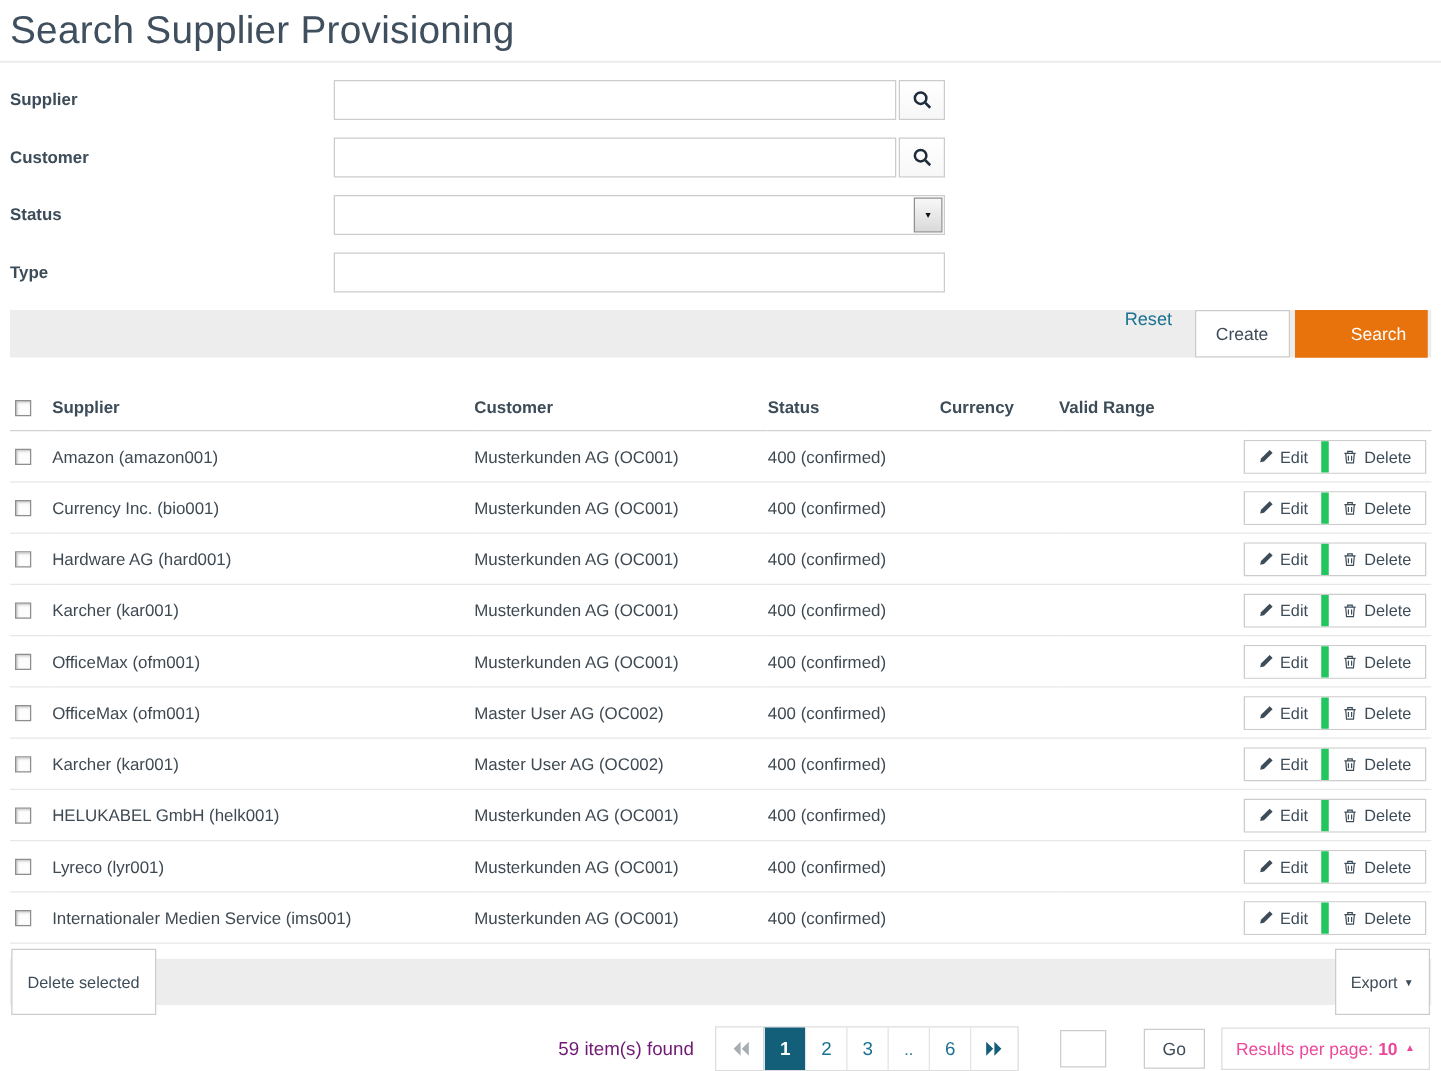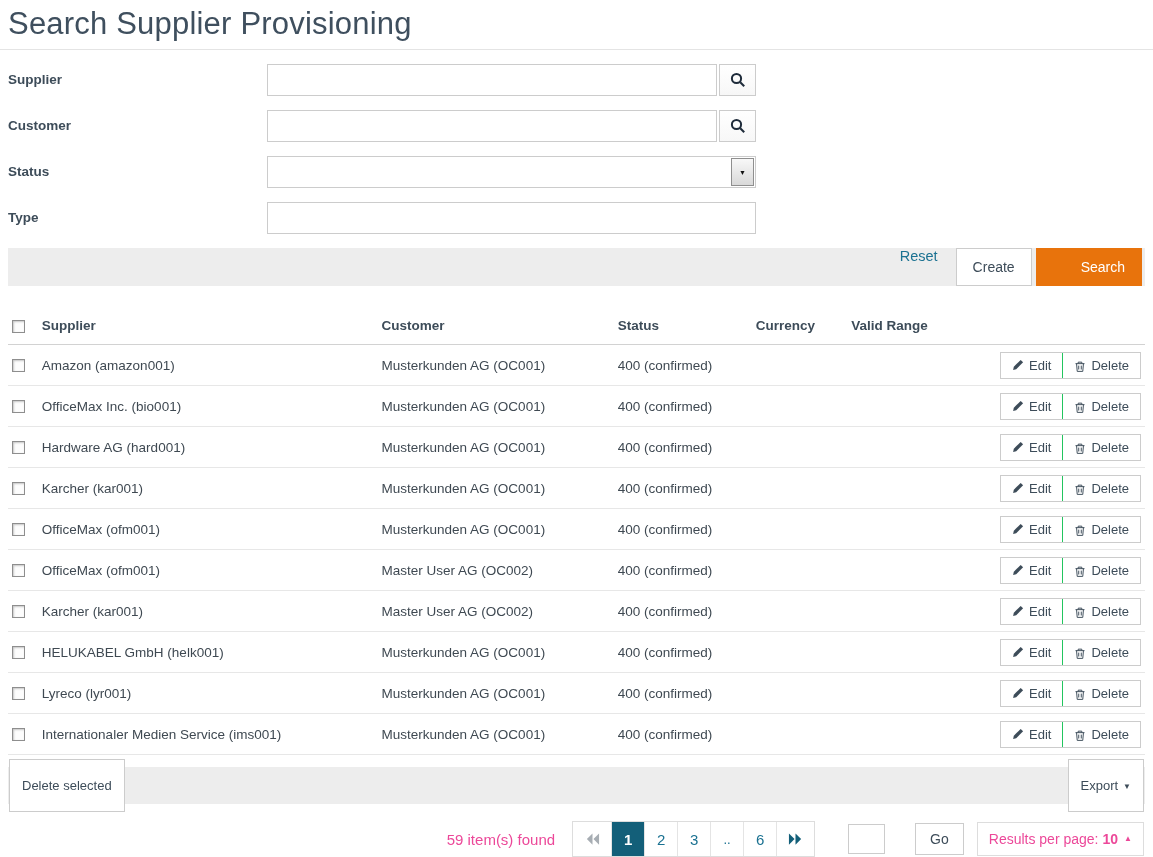--- a/index.html
+++ b/index.html
@@ -86,36 +86,36 @@
     appearance: none; -webkit-appearance: none;
     width: 13px; height: 13px; border: 1px solid #8e8e8e; background: #fdfdfd;
     box-shadow: inset 1px 1px 2px rgba(0,0,0,.22); cursor: pointer; vertical-align: middle;
   }
 
   .btn-group { display: inline-flex; border: 1px solid #ccc; background: #fff; }
   .btn-group .row-btn {
     font: inherit; font-size: 13px; color: #3d4c59; background: #fff; border: none;
     padding: 5px 11px; cursor: pointer; display: inline-flex; align-items: center; gap: 5px;
   }
-  .btn-group .row-btn + .row-btn { border-left: 1px solid #22c55e; align-items: flex-end; }
+  .btn-group .row-btn + .row-btn { border-left: 6px solid #22c55e; }
 
   
   .bottom-bar {
     background: #ededed; height: 37px; margin-top: 12px;
     display: flex; align-items: center; justify-content: space-between; padding: 0 1px;
   }
   .btn-small { padding: 18px 12px; font-size: 13px; }
   .caret { font-size: 8px; margin-left: 5px; position: relative; top: -1px; }
 
   
   .pagination-row {
     margin-top: 17px; display: flex; align-items: center; justify-content: flex-end;
     padding-right: 1px; height: 36px;
   }
-  .items-found { font-size: 15px; color: #ec4899; margin-right: 17px; }
+  .items-found { font-size: 15px; color: #701a75; margin-right: 17px; }
   .pager { display: flex; border: 1px solid #ddd; background: #fff; height: 36px; }
   .page-tile {
     width: 33px; display: flex; align-items: center; justify-content: center;
     font-size: 15px; color: #1a7191; text-decoration: none; cursor: pointer;
     border-left: 1px solid #e4e4e4;
   }
   .pager > :first-child { border-left: none; }
   .page-tile.active { background: #135f79; color: #fff; font-weight: bold; cursor: default; }
   .page-tile.ellipsis { cursor: default; font-size: 13px; }
   .page-tile.nav { width: 38px; }
@@ -230,21 +230,21 @@
                 <path d="M2 4.2 H14 M5.6 4.2 V2.2 H10.4 V4.2 M3.4 4.2 L4.3 14.5 H11.7 L12.6 4.2 M6.3 6.8 V12 M9.7 6.8 V12"></path>
               </svg>
             </span>
             <span>Delete</span>
           </button>
         </span>
       </td>
     </tr>
         <tr>
       <td class="col-check"><input type="checkbox" class="cb" style=""></td>
-      <td class="col-supplier">OfficeMax Inc. (bio001)</td>
+      <td class="col-supplier">Currency Inc. (bio001)</td>
       <td class="col-customer">Musterkunden AG (OC001)</td>
       <td class="col-status">400 (confirmed)</td>
       <td class="col-currency"></td>
       <td class="col-valid"></td>
       <td class="col-actions">
         <span class="btn-group">
           <button class="row-btn">
             <span>
               <svg width="12" height="12" viewBox="0 0 16 16">
                 <path d="M11.6 1.2 L14.8 4.4 L5.6 13.6 L1.5 14.5 L2.4 10.4 Z" fill="#3d4c59"></path>

